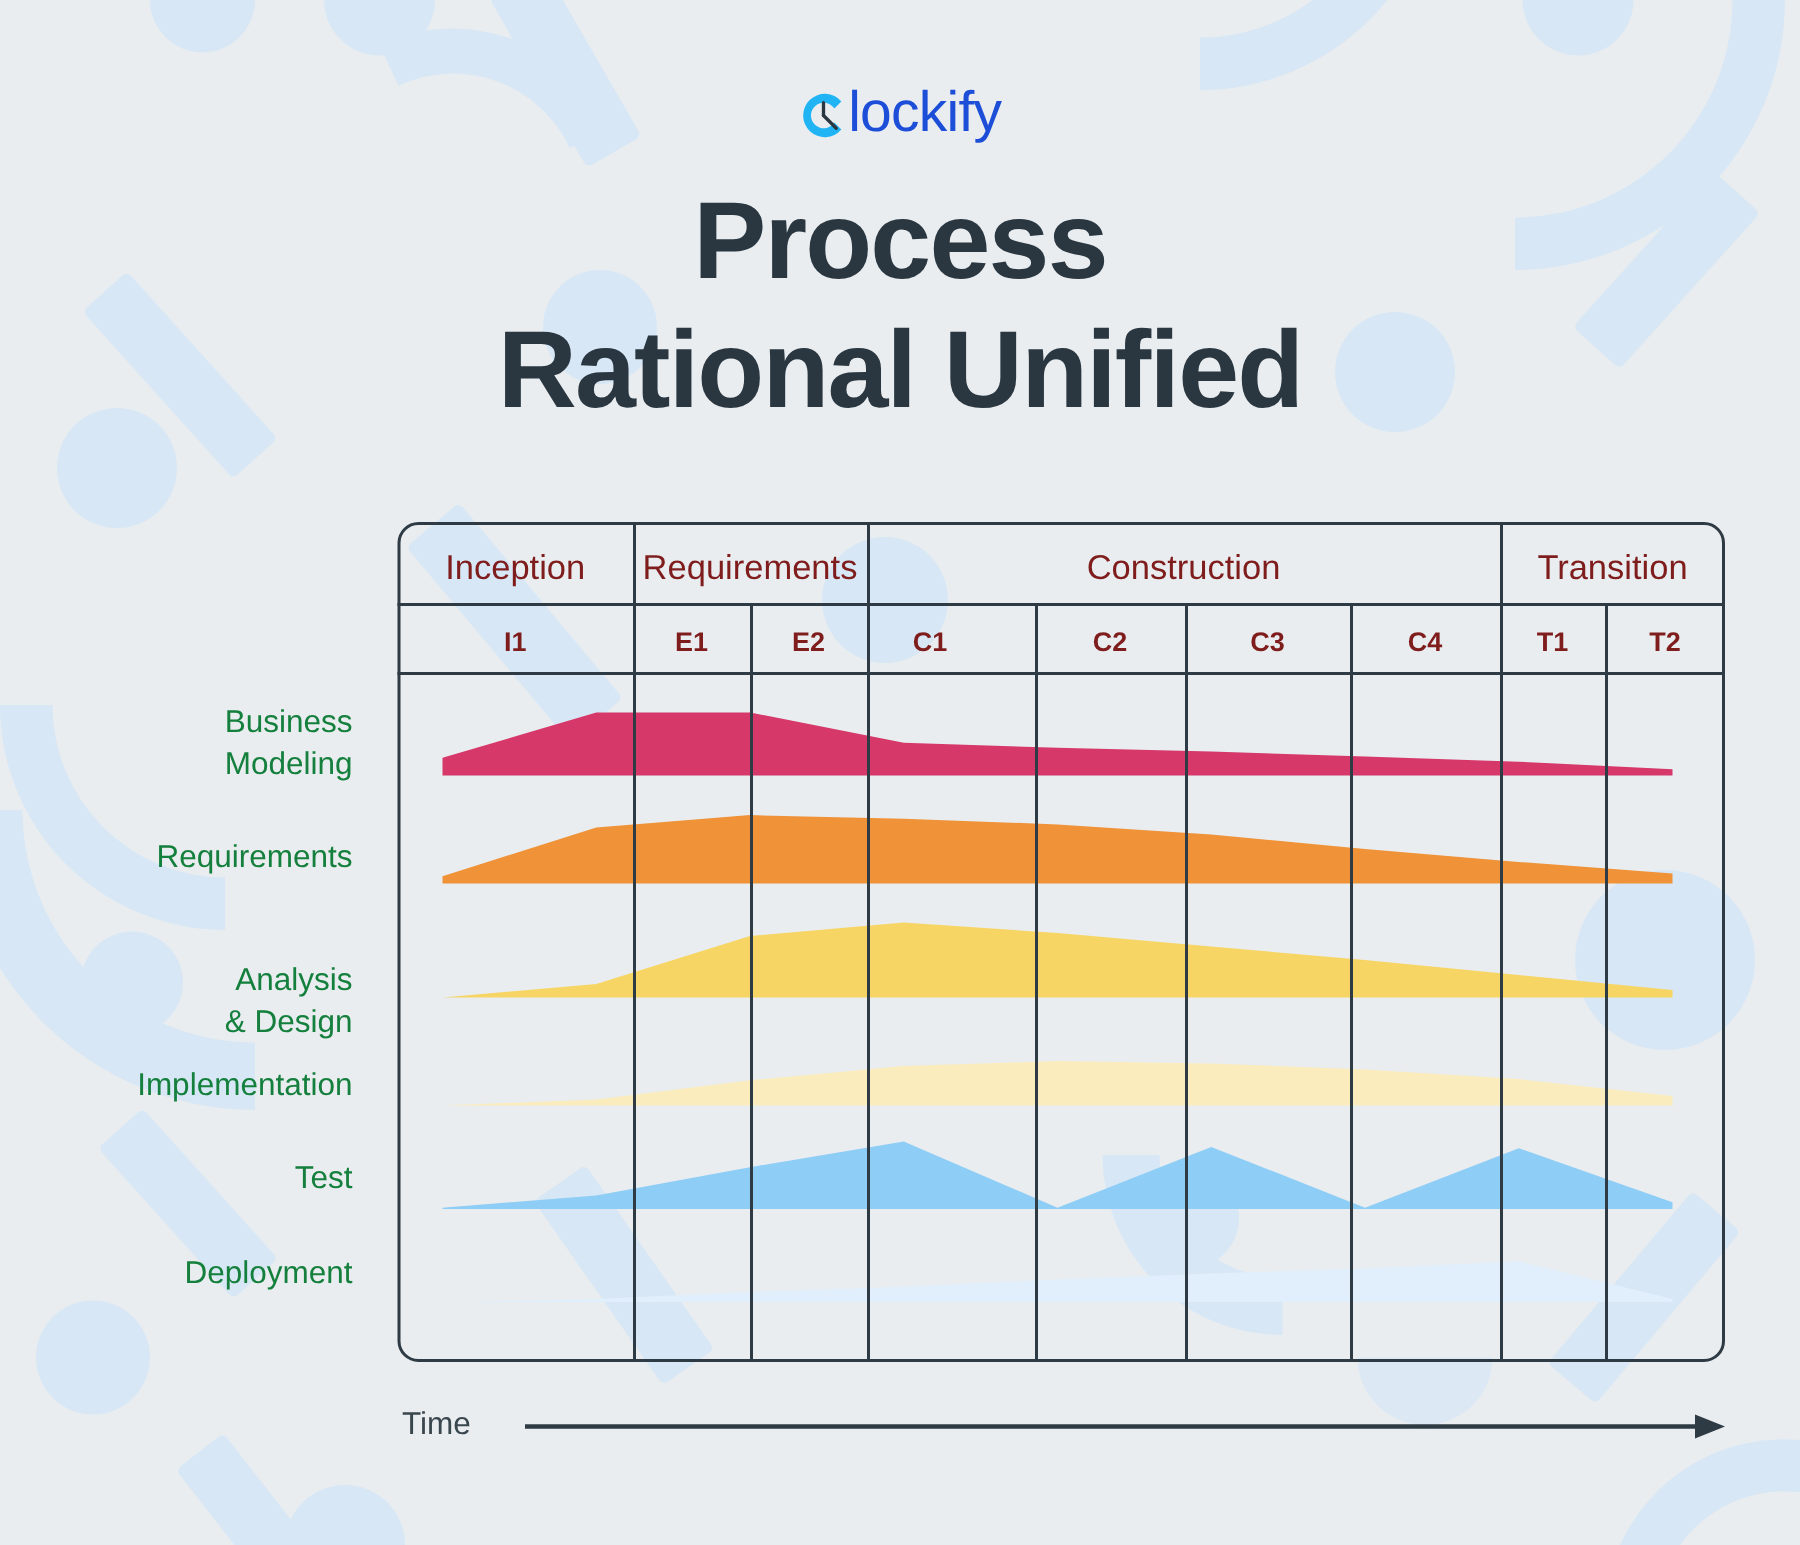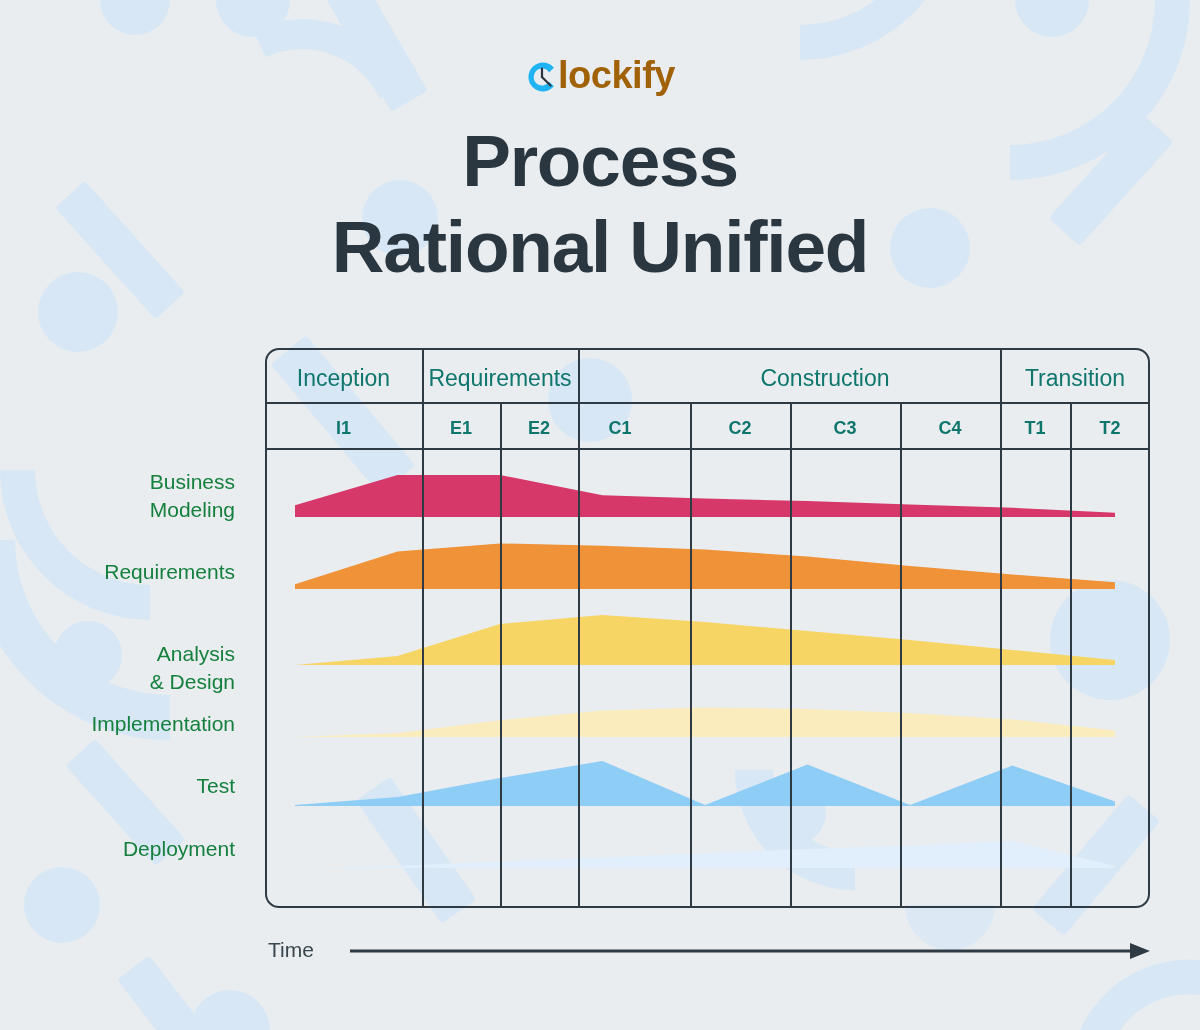--- a/index.html
+++ b/index.html
@@ -45,22 +45,22 @@
   }
   .logo-mark {
     display: inline-block;
     width: 34px;
     height: 34px;
     position: relative;
     top: 2px;
   }
   .logo-text {
     font-size: 38px;
-    font-weight: 700;
-    color: #a16207;
+    font-weight: 400;
+    color: #1d4ed8;
     letter-spacing: -0.5px;
     margin-left: -1px;
   }
 
   
   .title {
     position: absolute;
     left: 130px;
     top: 118px;
     width: 940px;
@@ -92,21 +92,21 @@
     border-top: 2px solid #2f3b44;
   }
   .vline {
     position: absolute;
     width: 0;
     border-left: 2px solid #2f3b44;
   }
 
   .cell-label {
     position: absolute;
-    color: #0f766e;
+    color: #7f1d1d;
     text-align: center;
     white-space: nowrap;
   }
   .phase-label {
     font-size: 23px;
     font-weight: 400;
     top: 365px;
   }
   .iter-label {
     font-size: 18px;
@@ -260,21 +260,21 @@
       <div class="vline" style="left: 578px; top: 402px; height: 506px;"></div>
       <div class="vline" style="left: 690px; top: 402px; height: 506px;"></div>
       <div class="vline" style="left: 790px; top: 402px; height: 506px;"></div>
       <div class="vline" style="left: 900px; top: 402px; height: 506px;"></div>
       <div class="vline" style="left: 1000px; top: 402px; height: 506px;"></div>
       <div class="vline" style="left: 1070px; top: 402px; height: 506px;"></div>
     </div>
   <div id="label-layer">
       <div class="cell-label phase-label" style="left: 193.5px; width: 300px;">Inception</div>
       <div class="cell-label phase-label" style="left: 350px; width: 300px;">Requirements</div>
-      <div class="cell-label phase-label" style="left: 675px; width: 300px;">Construction</div>
+      <div class="cell-label phase-label" style="left: 639px; width: 300px;">Construction</div>
       <div class="cell-label phase-label" style="left: 925px; width: 300px;">Transition</div>
       <div class="cell-label iter-label" style="left: 283.5px; width: 120px;">I1</div>
       <div class="cell-label iter-label" style="left: 401px; width: 120px;">E1</div>
       <div class="cell-label iter-label" style="left: 479px; width: 120px;">E2</div>
       <div class="cell-label iter-label" style="left: 560px; width: 120px;">C1</div>
       <div class="cell-label iter-label" style="left: 680px; width: 120px;">C2</div>
       <div class="cell-label iter-label" style="left: 785px; width: 120px;">C3</div>
       <div class="cell-label iter-label" style="left: 890px; width: 120px;">C4</div>
       <div class="cell-label iter-label" style="left: 975px; width: 120px;">T1</div>
       <div class="cell-label iter-label" style="left: 1050px; width: 120px;">T2</div>

